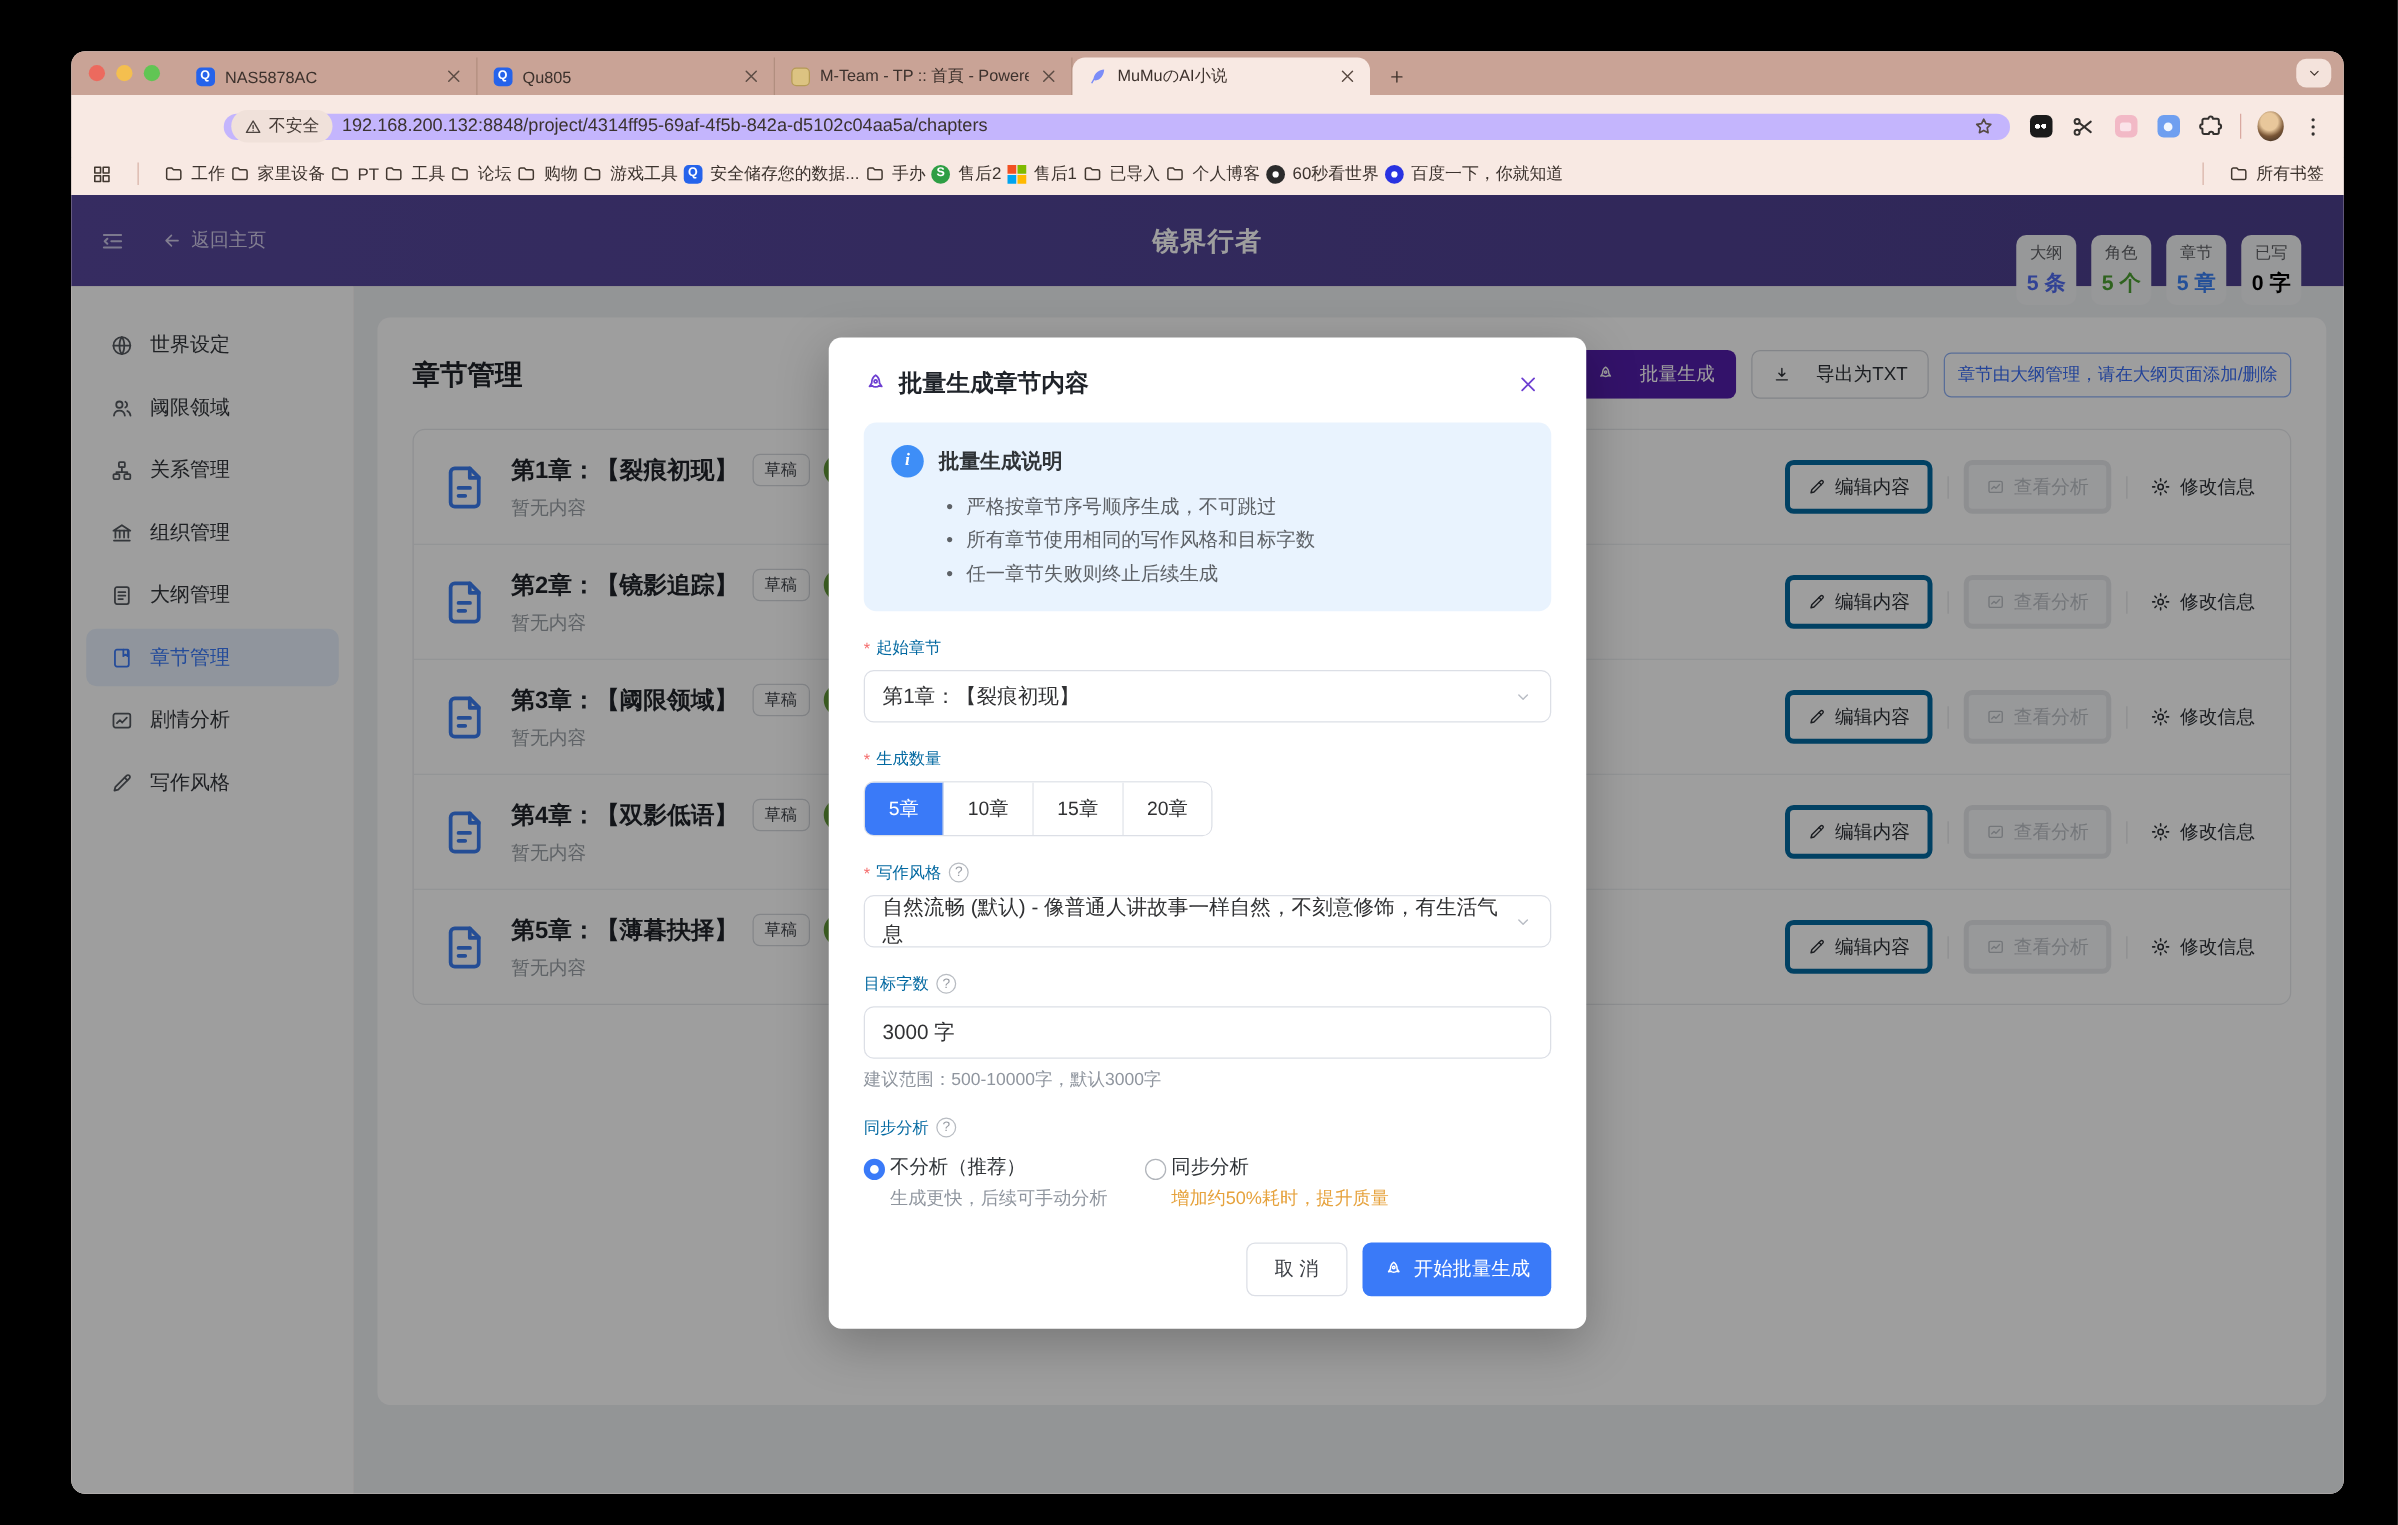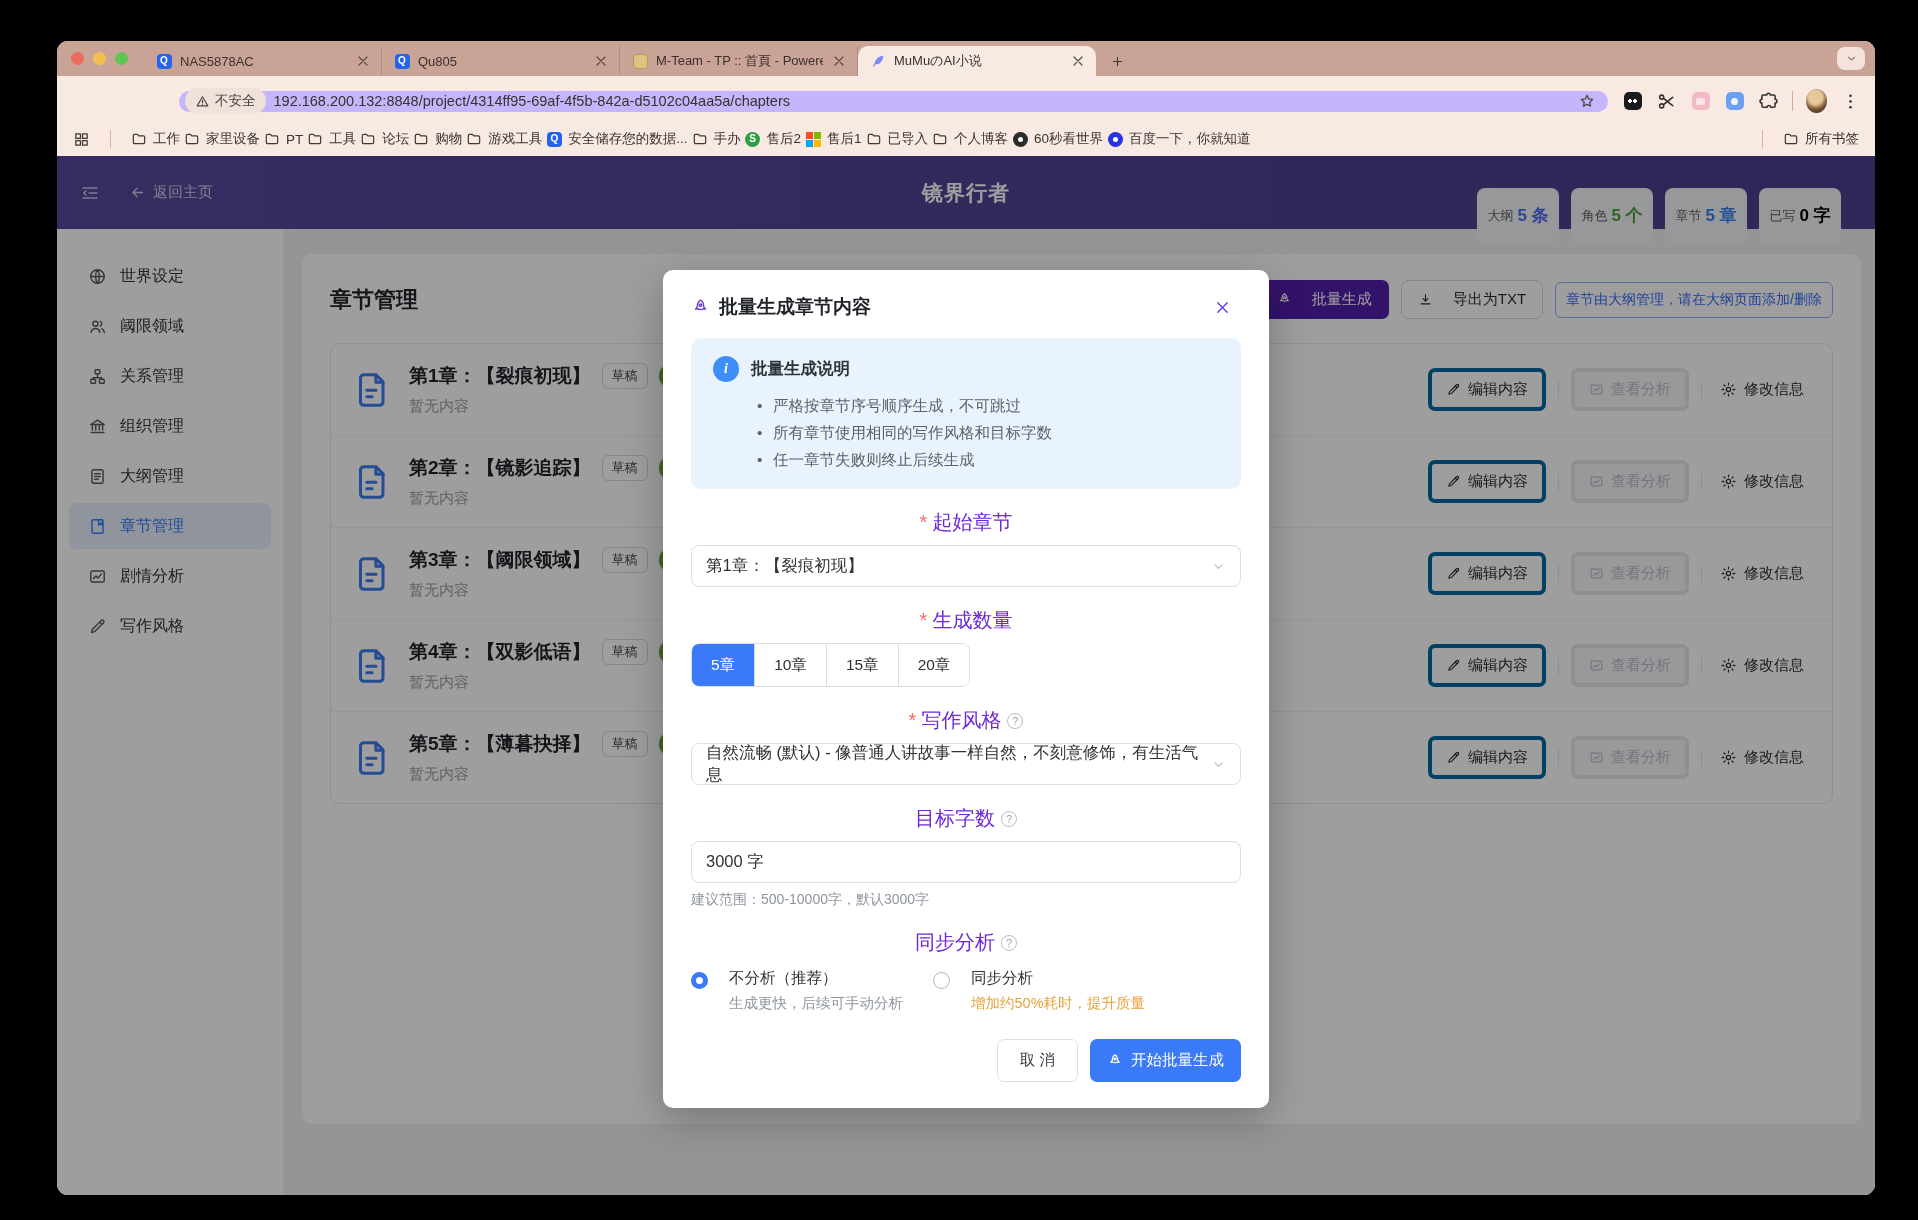--- a/index.html
+++ b/index.html
@@ -56,21 +56,21 @@
   .msico i { display:block; }
 
   
   .app { flex:1; position:relative; display:flex; flex-direction:column; min-height:0; }
   .apphdr { height:73px; background:linear-gradient(90deg,#57489d,#4c3f8d); display:flex; align-items:center; padding:0 22px; flex:none; }
   .collapse { width:22px; height:22px; color:#c9c3e6; }
   .backgrp { display:flex; align-items:center; gap:7px; margin-left:28px; color:#d2cce9; font-size:15px; }
   .backgrp .ic { width:17px; height:17px; }
   .apptitle { position:absolute; left:0; right:0; text-align:center; color:#fff; font-size:21px; font-weight:bold; letter-spacing:1px; pointer-events:none; }
   .stats { margin-left:auto; display:flex; gap:12px; margin-right:12px; position:relative; }
-  .stat { width:82px; height:56px; background:#f4f5f7; border-radius:8px; display:flex; align-items:center; justify-content:center; gap:4px;margin-top:46px; }
+  .stat { width:48px; height:56px; background:#f4f5f7; border-radius:8px; display:flex; flex-direction:column; align-items:center; justify-content:center; gap:4px;margin-top:46px; }
   .stat .s-label { font-size:13px; color:#606266; }
   .stat .s-value { font-size:17px; font-weight:bold; }
 
   .appbody { flex:1; display:flex; min-height:0; }
   .sidebar { width:226px; background:#fff; padding-top:20px; flex:none; }
   .side-item { height:46px; margin:4px 12px; border-radius:8px; display:flex; align-items:center; gap:13px; padding-left:19px; font-size:16px; color:#33363b; }
   .side-item .ic { width:19px; height:19px; color:#55595f; }
   .side-item.active { background:#e8f1fd; color:#3b7af8; }
   .side-item.active .ic { color:#3b7af8; }
 
@@ -113,34 +113,34 @@
   .m-close { margin-left:auto; width:20px; height:20px; color:#8f9399; }
   .infobox { margin-top:18px; background:#e9f3fe; border-radius:10px; padding:18px 22px 16px; }
   .info-hdr { display:flex; align-items:center; gap:12px; }
   .info-i { width:26px; height:26px; border-radius:50%; background:#3e8ef7; color:#fff; display:flex; align-items:center; justify-content:center; font-size:14px; font-style:italic; font-weight:bold; font-family:"Liberation Serif", serif; }
   .info-i::before { content:"i"; }
   .info-title { font-size:16.5px; color:#2f3337; font-weight:bold; }
   .infobox ul { margin:10px 0 0 44px; list-style:none; }
   .infobox li { font-size:15.5px; color:#5d6166; line-height:1.75; position:relative; padding-left:16px; }
   .infobox li::before { content:"•"; position:absolute; left:0; color:#5d6166; }
   .fsec { margin-top:20px; }
-  .flabel { font-size:20px; color:#6d28d9; display:flex; align-items:center; gap:6px;justify-content:center; }
+  .flabel { font-size:13px; color:#0369a1; display:flex; align-items:center; gap:6px; }
   .flabel.req::before { content:"*"; color:#f56c6c; margin-right:-1px; }
   .qmark { width:16px; height:16px; border-radius:50%; border:1px solid #b8bcc2; color:#9a9ea5; font-size:11px; display:inline-flex; align-items:center; justify-content:center; }
   .qmark::before { content:"?"; }
   .selectbox { margin-top:9px; height:42px; border:1px solid #dcdfe6; border-radius:8px; display:flex; align-items:center; padding:0 14px; font-size:16.5px; color:#303133; }
   .selectbox .chev { margin-left:auto; width:15px; height:15px; color:#b8bcc4; }
   .seggroup { margin-top:9px; display:inline-flex; border:1px solid #dcdfe6; border-radius:8px; overflow:hidden; }
   .seg { padding:0 19px; height:42px; display:flex; align-items:center; font-size:15.5px; color:#303133; background:#fff; border-right:1px solid #dcdfe6; }
   .seg:last-child { border-right:none; }
   .seg.selected { background:#3a7af8; color:#fff; }
   .textinput { margin-top:9px; width:100%; height:42px; border:1px solid #dcdfe6; border-radius:8px; padding:0 14px; font-size:16.5px; color:#303133; font-family:inherit; background:#fff; outline:none; }
   .fhint { margin-top:8px; font-size:14px; color:#8f959e; }
   .radios { margin-top:12px; display:flex; gap:30px; }
-  .radio-opt { display:flex; gap:21px; }
+  .radio-opt { display:flex; gap:4px; }
   .rdot { width:17px; height:17px; border-radius:50%; flex:none; margin-top:4px; }
   .rdot.on { border:5px solid #3a7af8; background:#fff; }
   .rdot.off { border:1.5px solid #b0b4ba; background:#fff; }
   .r-title { font-size:15.5px; color:#2f3337; }
   .r-desc { margin-top:5px; font-size:14.5px; color:#8f959e; }
   .r-desc.orange { color:#e6a23c; }
   .m-footer { margin-top:26px; display:flex; justify-content:flex-end; gap:12px; }
   .btn-cancel { border:1px solid #dcdfe6; background:#fff; color:#3a3e44; border-radius:7px; padding:10px 22px; font-size:15.5px; }
   .btn-confirm { background:#3a7af8; color:#fff; border-radius:7px; padding:10px 17px; font-size:15.5px; display:inline-flex; align-items:center; gap:8px; }
   .btn-confirm .ic { width:16px; height:16px; }

